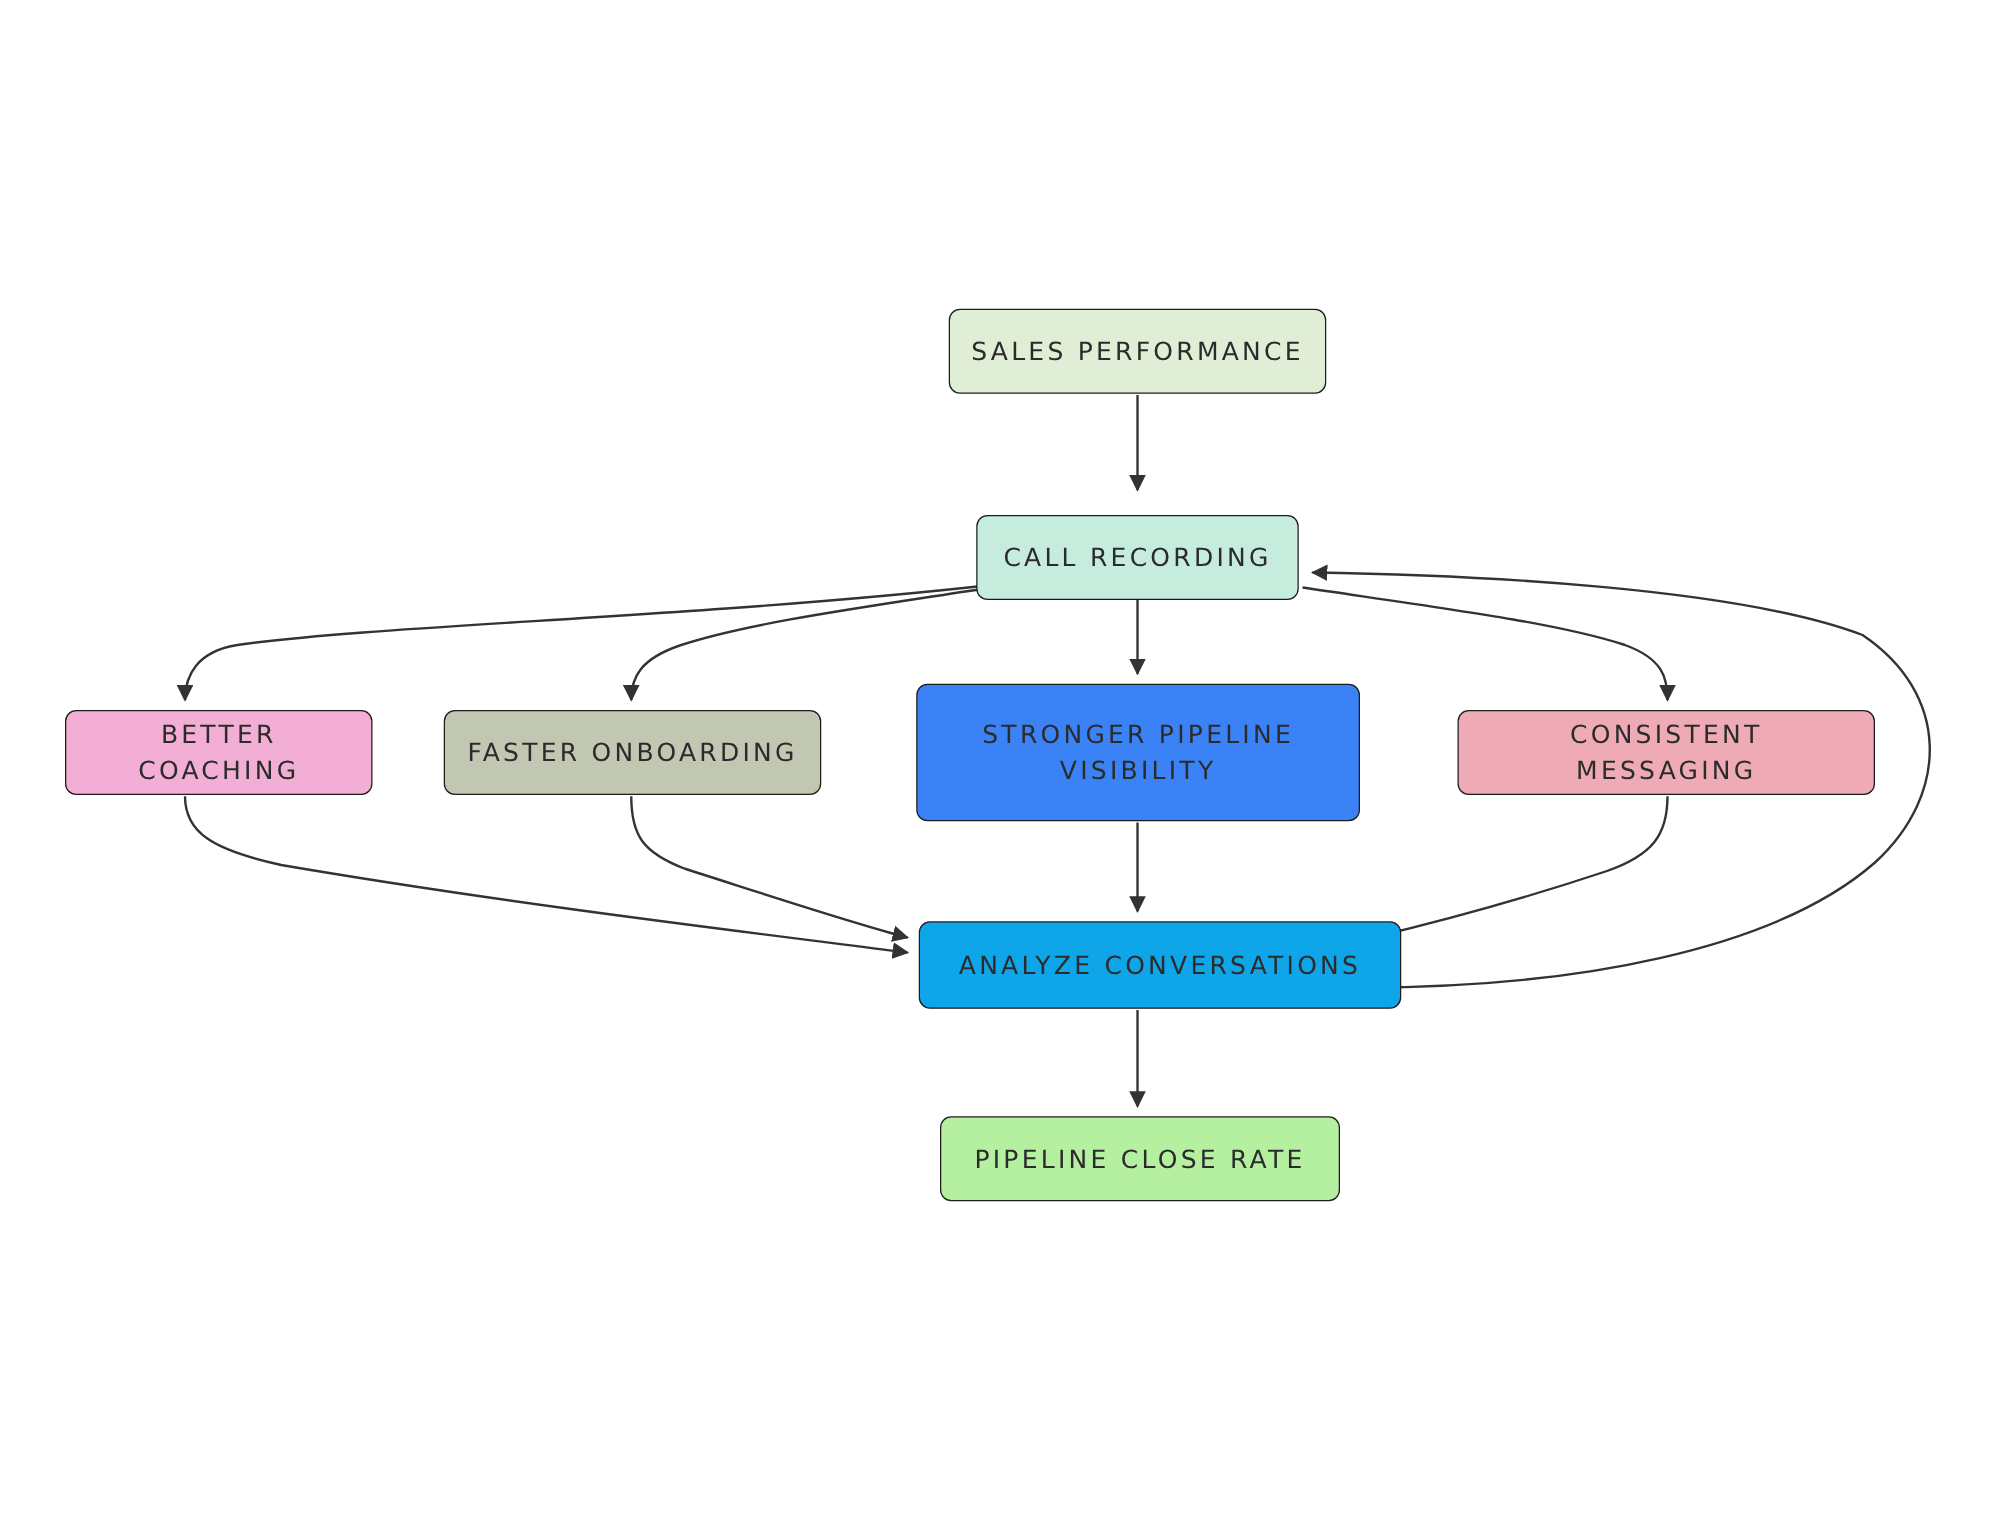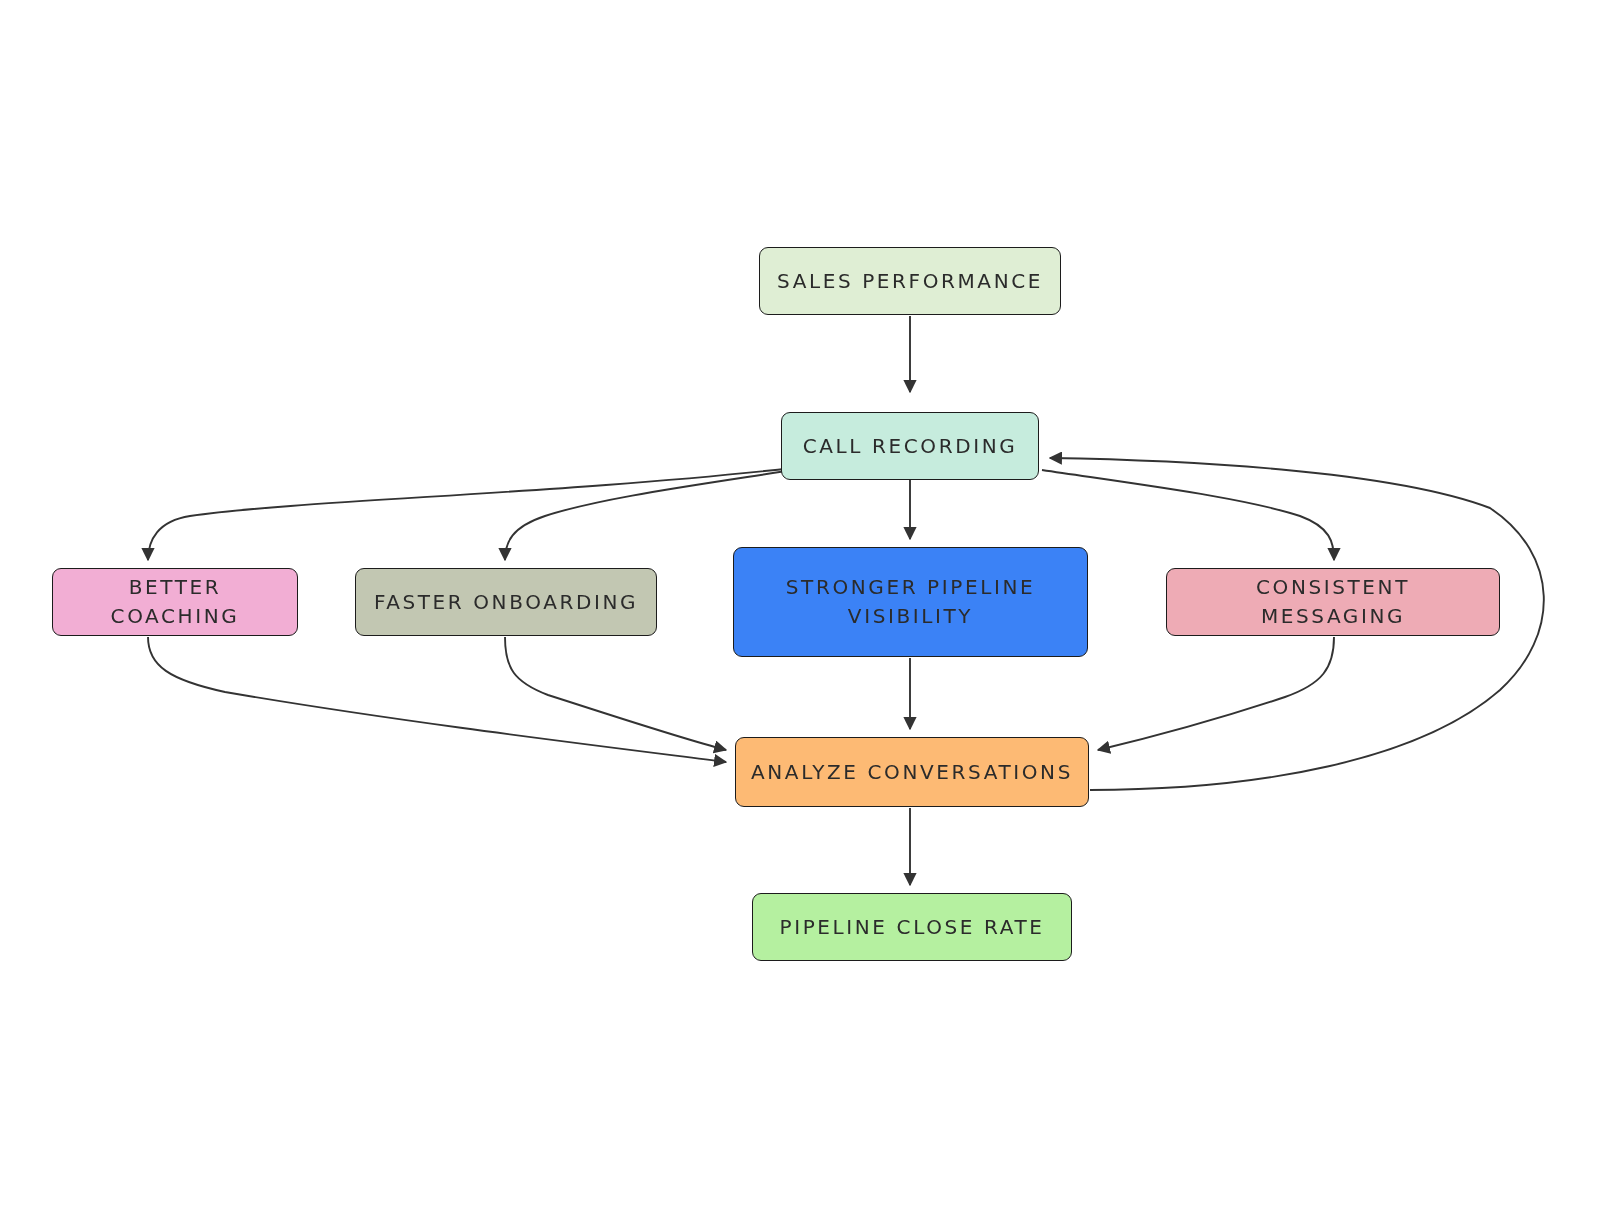--- a/index.html
+++ b/index.html
@@ -104,21 +104,21 @@
 
   <div class="node" style="left:733px; top:547px; width:355px; height:110px; background:#3b82f6;">
     <span class="node-label">STRONGER PIPELINE
 VISIBILITY</span>
   </div>
 
   <div class="node" style="left:1166px; top:568px; width:334px; height:68px; background:#eeabb5;">
     <span class="node-label">CONSISTENT MESSAGING</span>
   </div>
 
-  <div class="node" style="left:735px; top:737px; width:354px; height:70px; background:#fdba74;align-items:center;">
+  <div class="node" style="left:735px; top:737px; width:386px; height:70px; background:#0ea5e9;align-items:center;">
     <span class="node-label">ANALYZE CONVERSATIONS</span>
   </div>
 
   <div class="node" style="left:752px; top:893px; width:320px; height:68px; background:#b5f0a0;">
     <span class="node-label">PIPELINE CLOSE RATE</span>
   </div>
 
 </div>
 
 </body></html>

